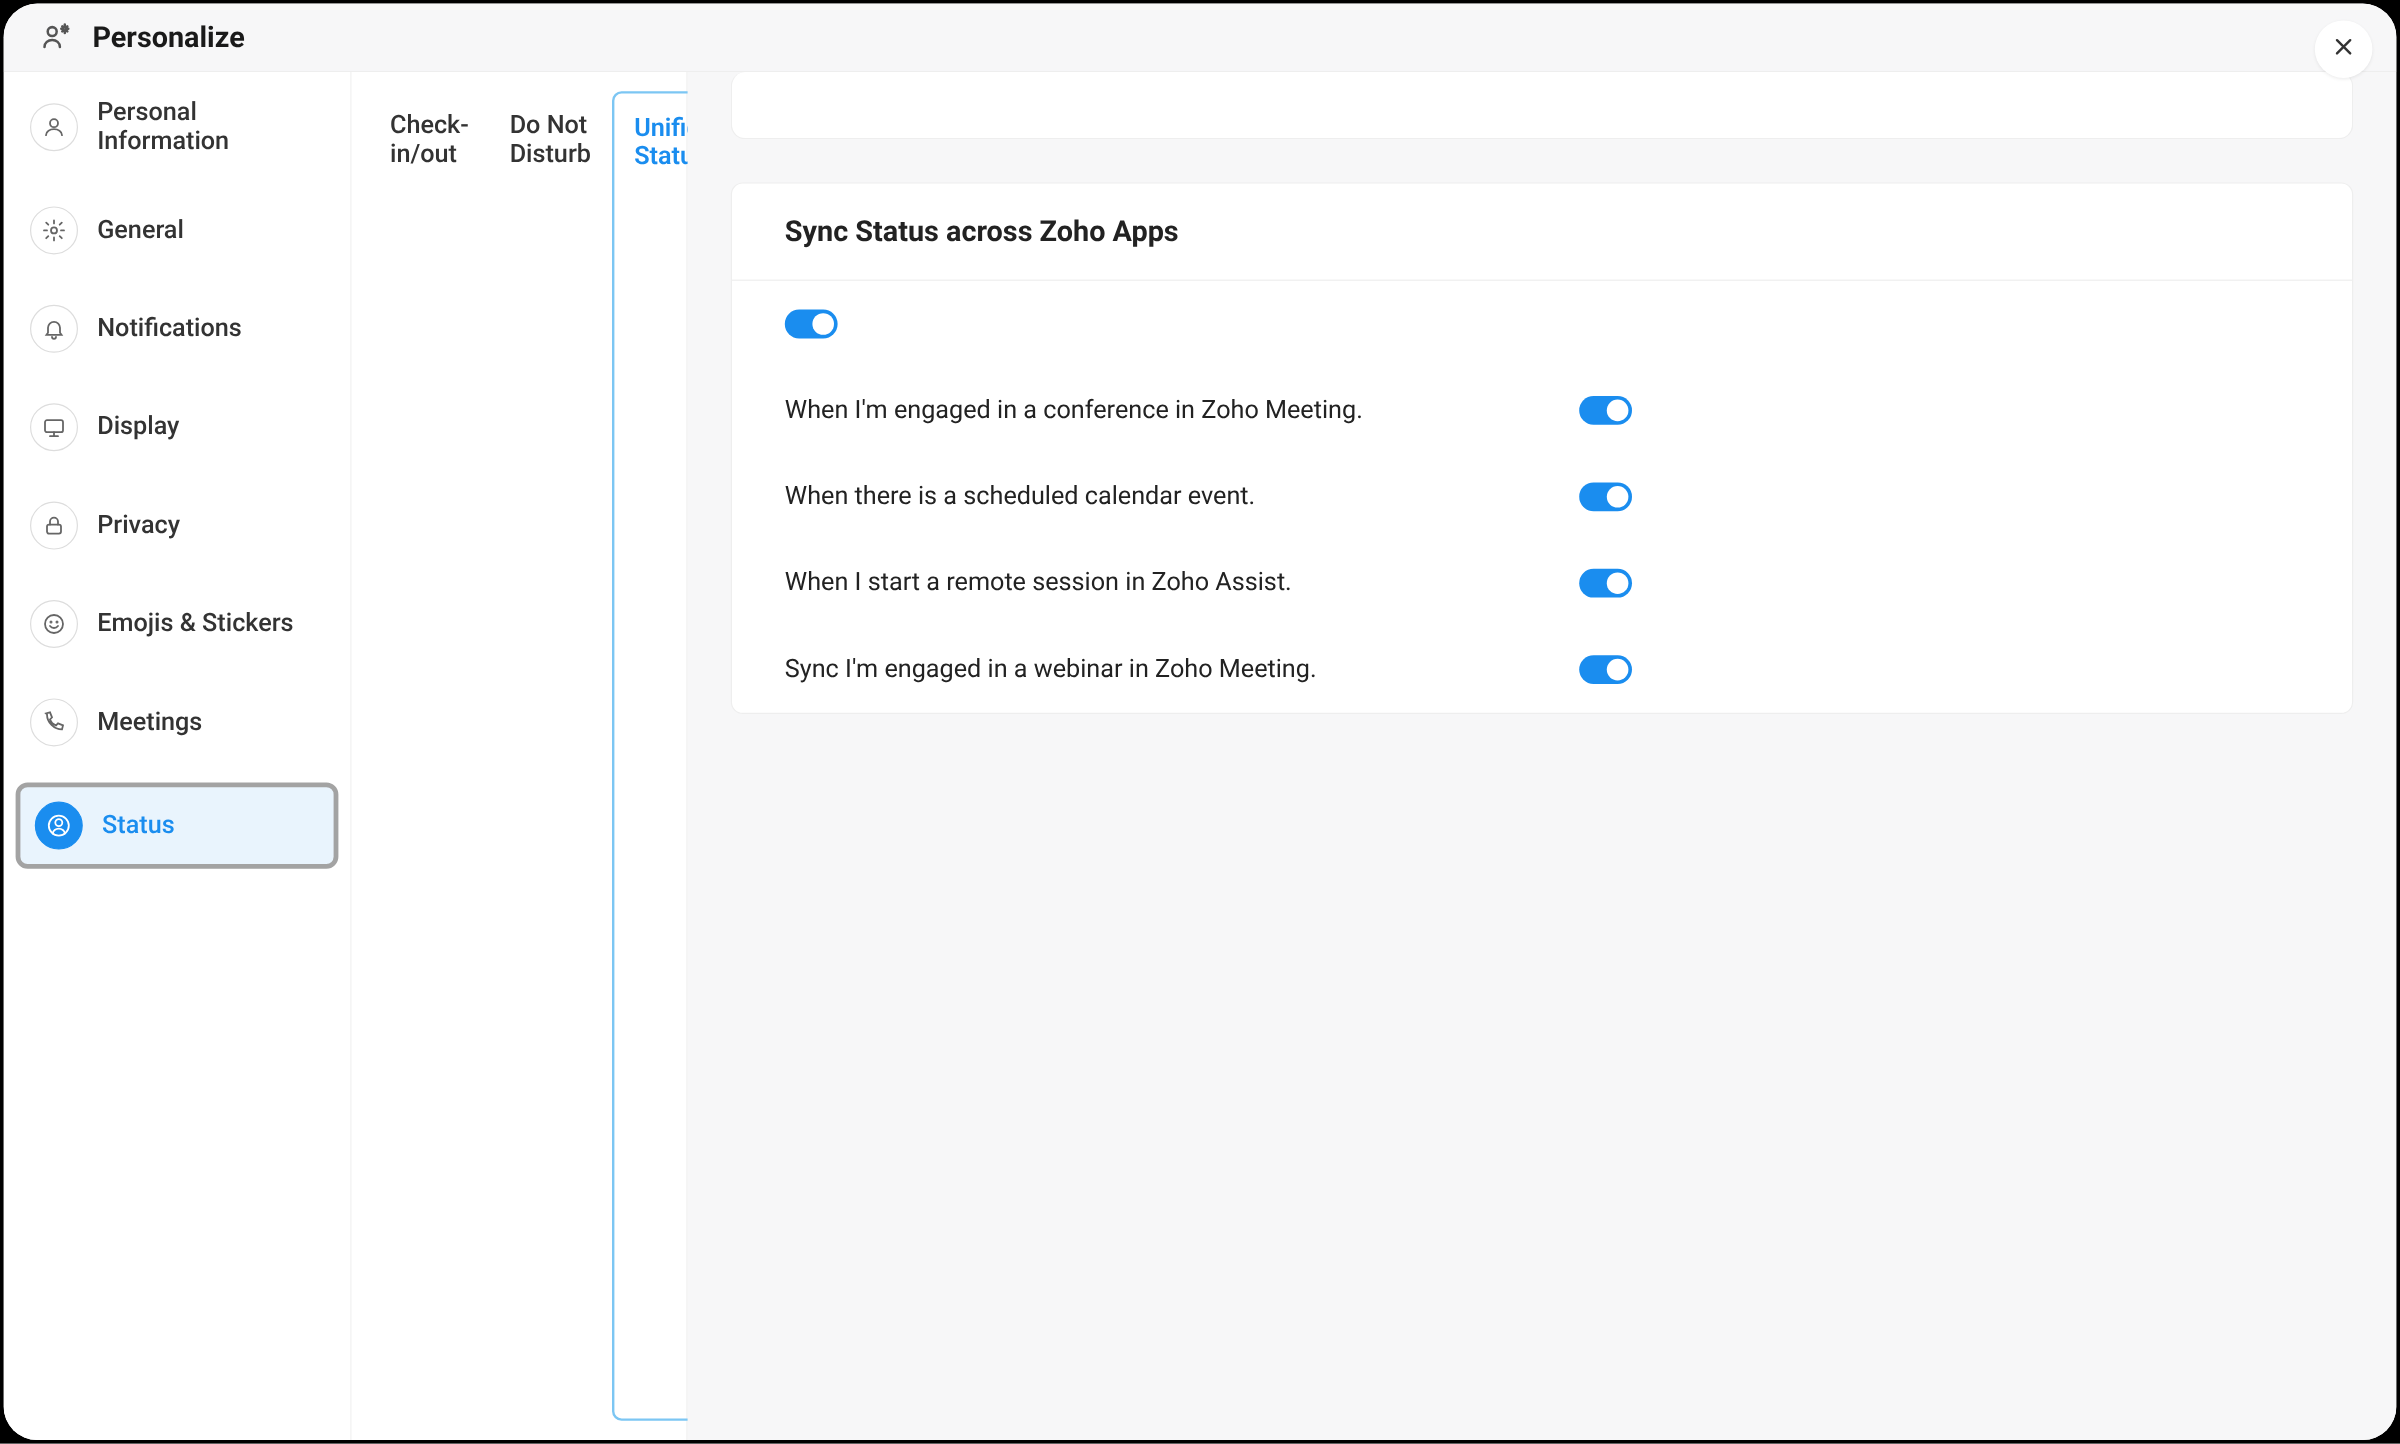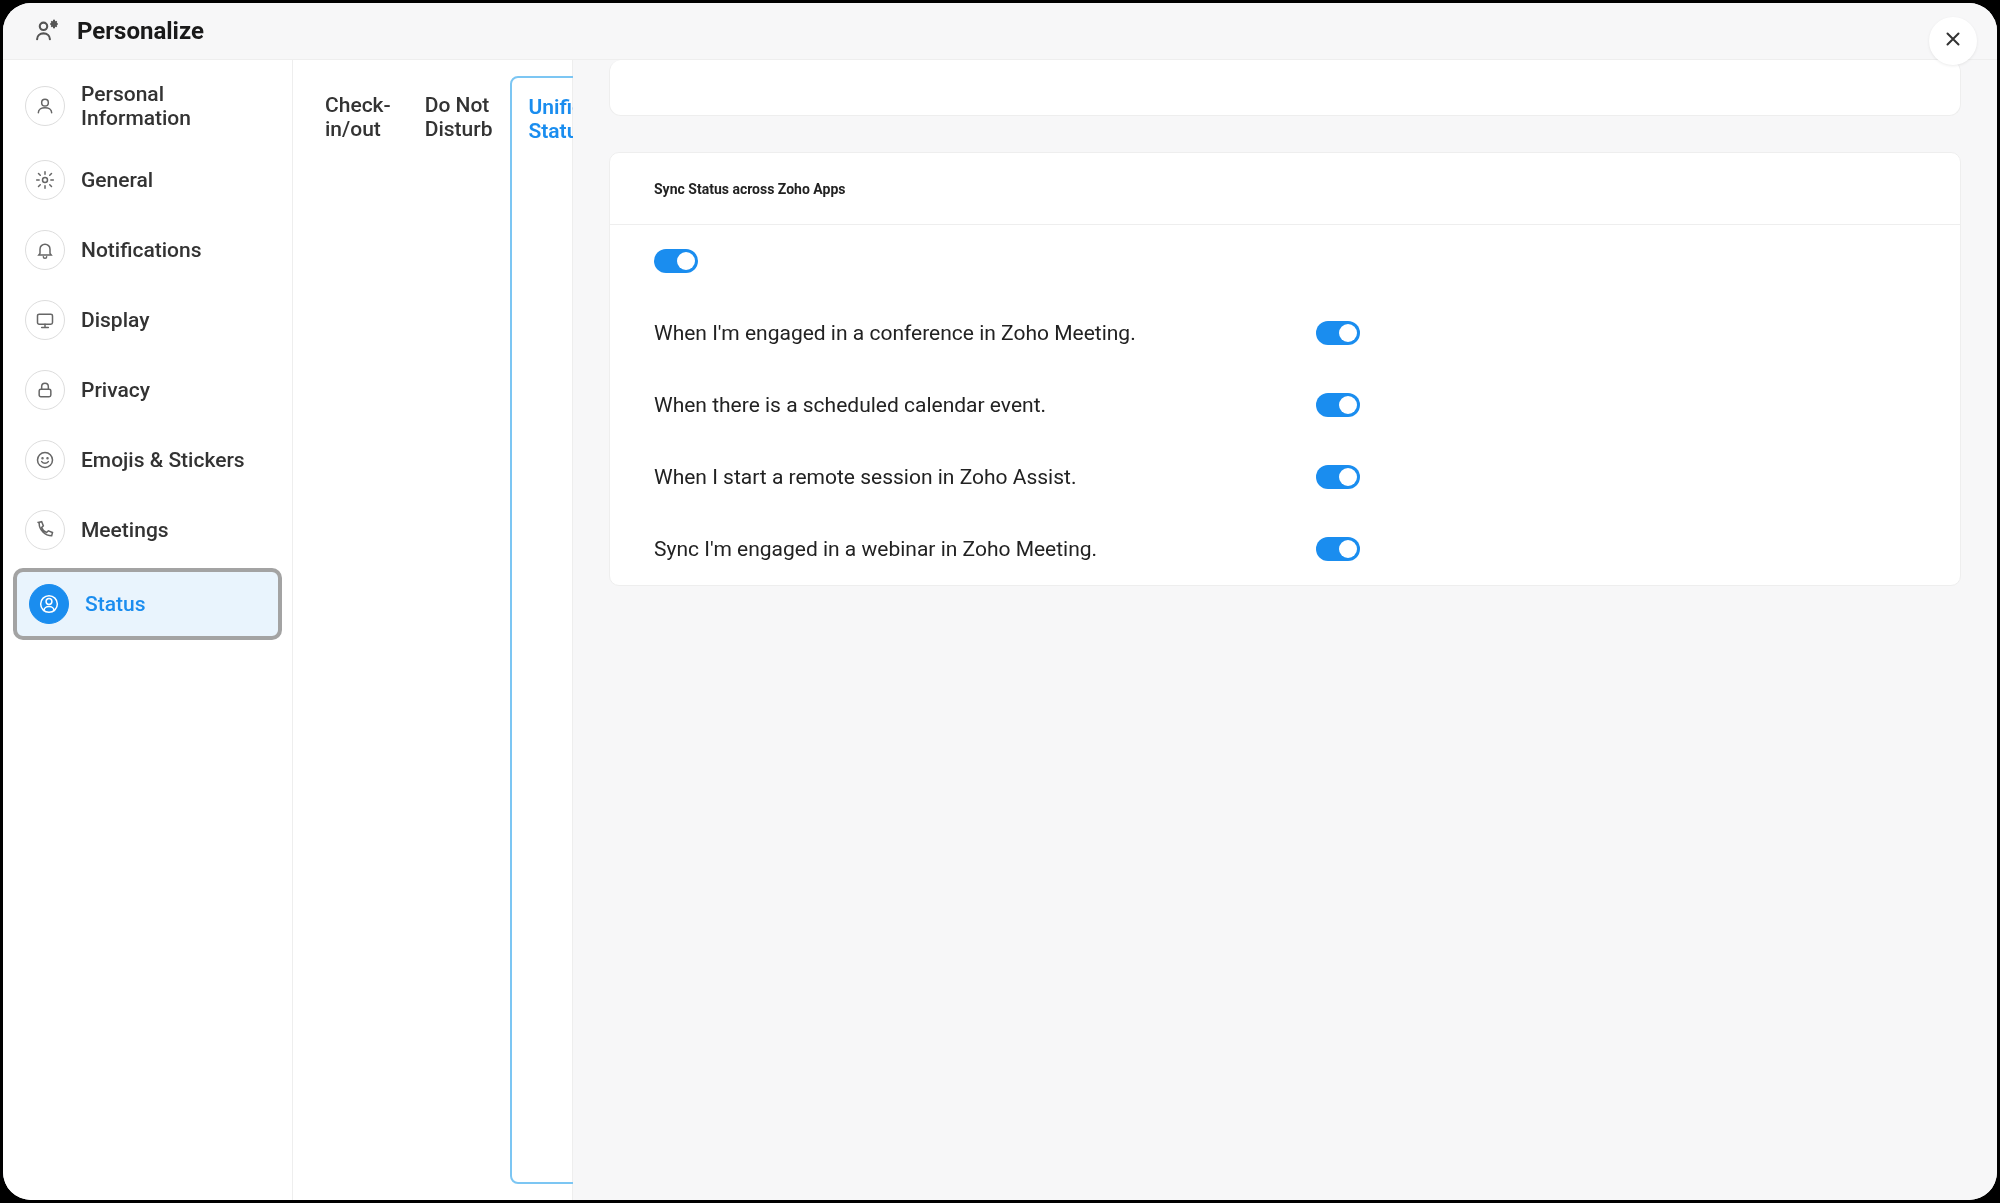--- a/index.html
+++ b/index.html
@@ -69,21 +69,21 @@
     overflow: hidden;
     border-top: 1px solid #eee;
   }
   .sidebar {
     width: 290px;
     background: #fff;
     border-right: 1px solid #eee;
     padding: 10px;
     display: flex;
     flex-direction: column;
-    gap: 6px;
+    gap: 18px;
   }
   .sidebar-item {
     display: flex;
     align-items: center;
     padding: 12px 12px;
     border-radius: 10px;
     cursor: pointer;
     color: #333;
     font-size: 21px;
     font-weight: 500;
@@ -153,21 +153,21 @@
   .card {
     background: #fff;
     border: 1px solid #eee;
     border-radius: 10px;
   }
   .card-header {
     padding: 26px 44px;
     border-bottom: 1px solid #eee;
   }
   .card-header-title {
-    font-size: 14px;
+    font-size: 24px;
     font-weight: 700;
     color: #222;
   }
   .row {
     display: flex;
     align-items: center;
     justify-content: space-between;
     padding: 24px 44px;
   }
   .row-label {

